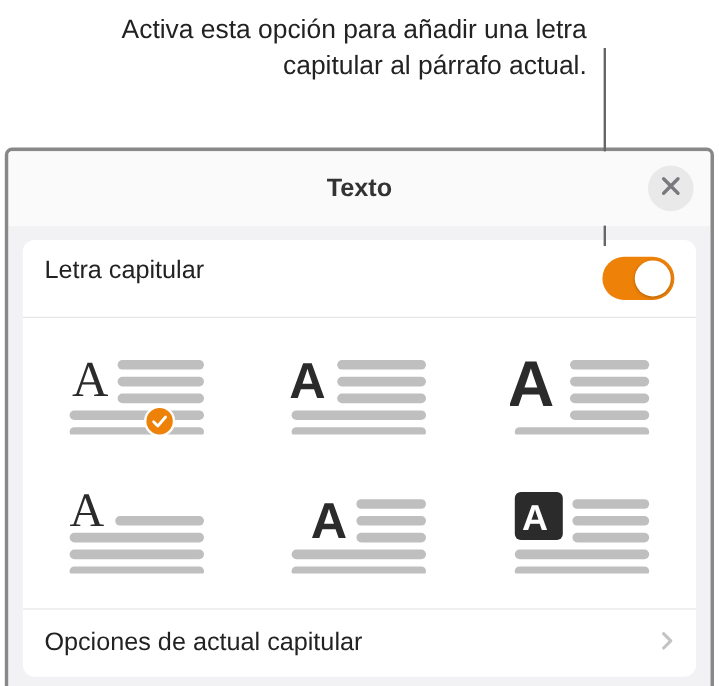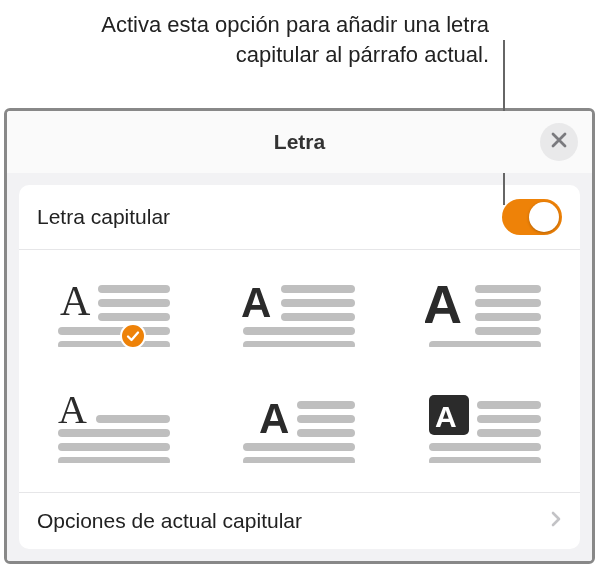--- a/index.html
+++ b/index.html
@@ -10,21 +10,21 @@
     body {
       font-family: -apple-system, BlinkMacSystemFont, "Helvetica Neue", Helvetica, Arial, sans-serif;
       background: #fff;
       width: 599px;
       height: 572px;
       position: relative;
       overflow: hidden;
     }
     .callout-area {
       padding: 10px 20px 0 20px;
-      height: 108px;
+      height: 123px;
       position: relative;
     }
     .callout-text {
       font-size: 22px;
       line-height: 1.35;
       color: #222;
       text-align: right;
       max-width: 420px;
       margin-left: auto;
       margin-right: 90px;
@@ -78,21 +78,21 @@
       background: #f2f2f4;
       padding: 12px;
     }
     .section-card {
       background: #fff;
       border-radius: 10px;
       overflow: hidden;
     }
     .row {
       display: flex;
-      align-items: center;
+      align-items: flex-start;
       padding: 14px 18px;
       border-bottom: 1px solid #e6e6e8;
       min-height: 56px;
       gap: 32px;
     }
     .row:last-child {
       border-bottom: none;
     }
     .row-label {
       font-size: 21px;
@@ -169,21 +169,21 @@
 </head>
 <body>
 
 <div class="callout-area">
   <div class="callout-text">Activa esta opción para añadir una letra capitular al párrafo actual.</div>
   <div class="callout-line"></div>
 </div>
 
 <div class="panel-wrapper">
   <div class="panel-header">
-    <div class="panel-title">Letra</div>
+    <div class="panel-title">Texto</div>
     <div class="close-button">
       <span>
         <svg viewBox="0 0 16 16">
           <path d="M2 2 L14 14 M14 2 L2 14" stroke="#7a7a7e" stroke-width="2.8" stroke-linecap="round" fill="none"></path>
         </svg>
       </span>
     </div>
   </div>
 
   <div class="content-area">

